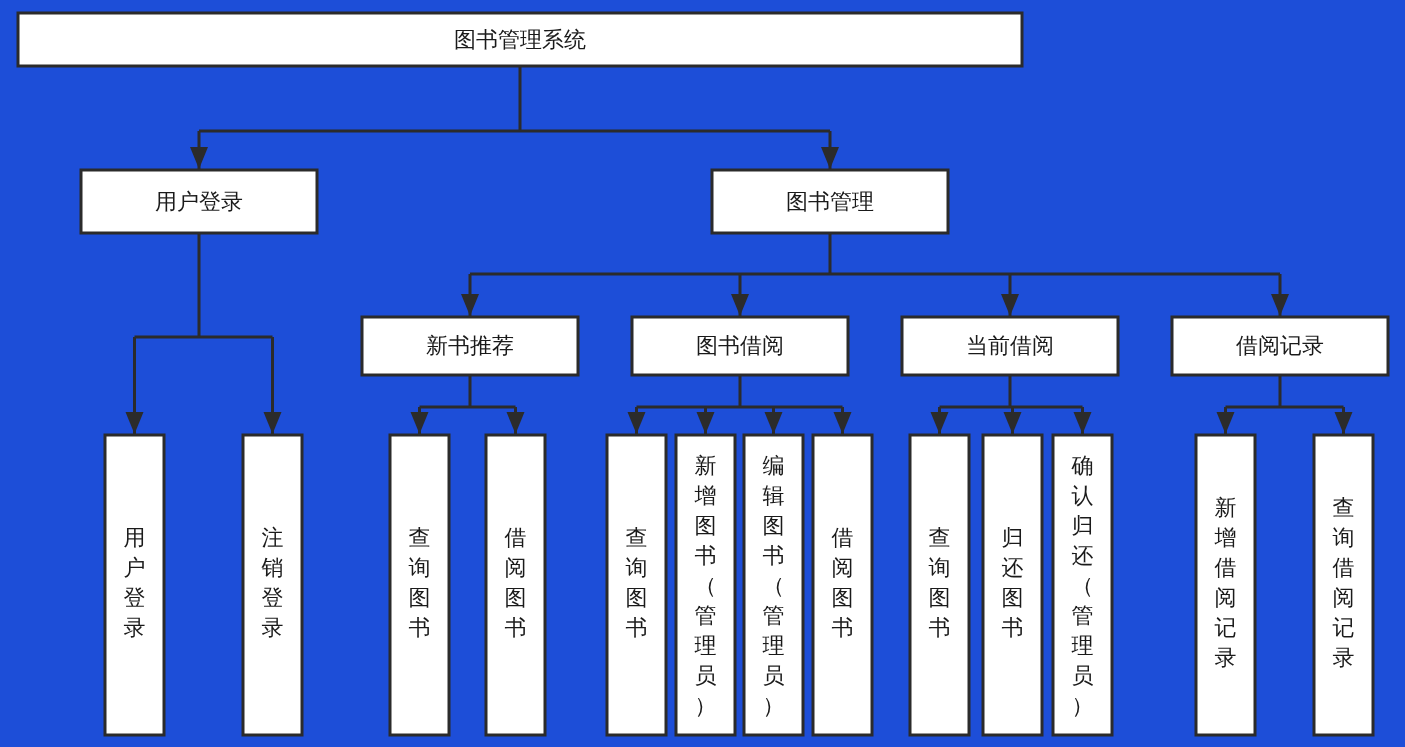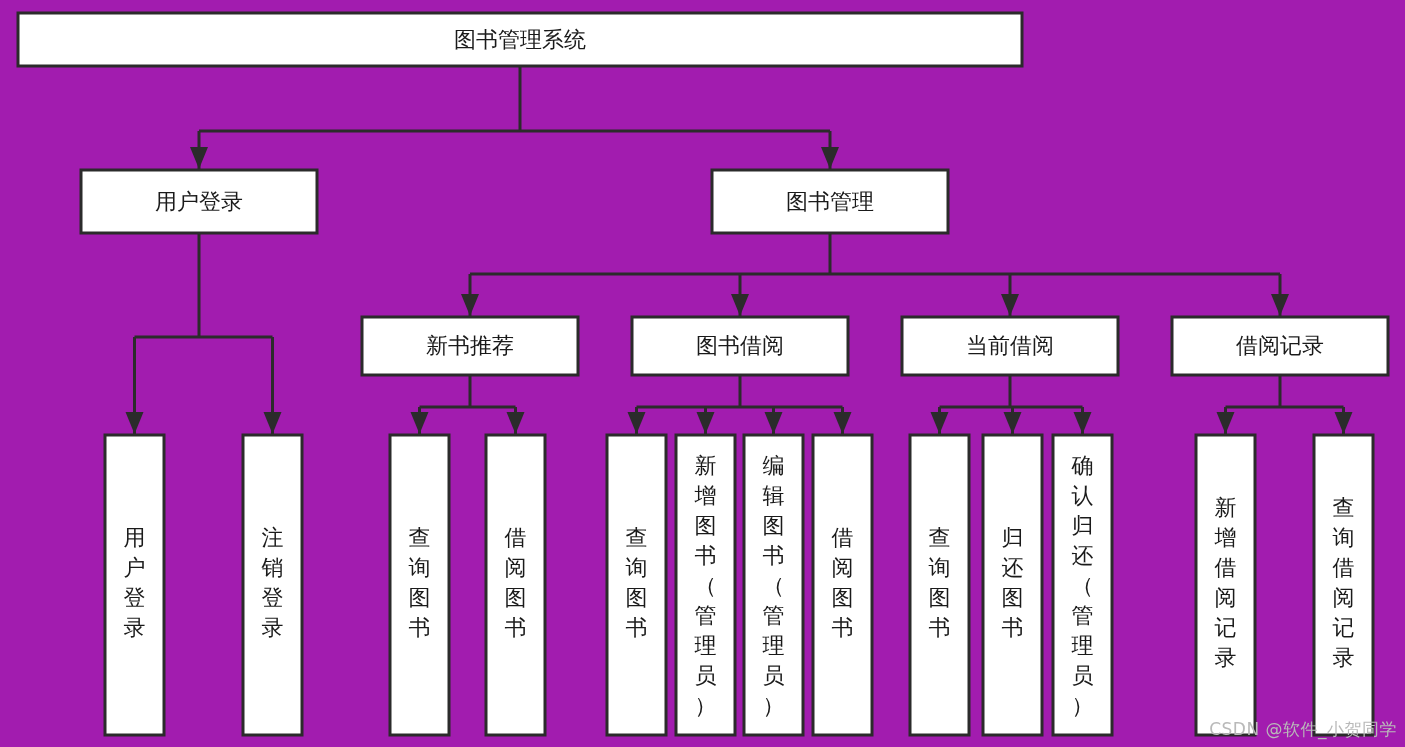--- a/index.html
+++ b/index.html
@@ -11,21 +11,21 @@
   body {
     width: 1405px;
     height: 747px;
     overflow: hidden;
     font-family: "DejaVu Sans", "Liberation Sans", sans-serif;
   }
   #diagram-root {
     position: relative;
     width: 1405px;
     height: 747px;
-    background: #a21caf;
+    background: #1d4ed8;
   }
   svg.diagram {
     position: absolute;
     top: 0;
     left: 0;
     width: 1405px;
     height: 747px;
     display: block;
   }
   .node-rect {
@@ -203,14 +203,13 @@
         <g>
           <rect x="1196" y="435" width="59" height="300" class="node-rect"></rect>
           <text x="1225.5" y="515" class="node-label-v"><tspan x="1225.5" dy="0">新</tspan><tspan x="1225.5" dy="30">增</tspan><tspan x="1225.5" dy="30">借</tspan><tspan x="1225.5" dy="30">阅</tspan><tspan x="1225.5" dy="30">记</tspan><tspan x="1225.5" dy="30">录</tspan></text>
         </g>
         <g>
           <rect x="1314" y="435" width="59" height="300" class="node-rect"></rect>
           <text x="1343.5" y="515" class="node-label-v"><tspan x="1343.5" dy="0">查</tspan><tspan x="1343.5" dy="30">询</tspan><tspan x="1343.5" dy="30">借</tspan><tspan x="1343.5" dy="30">阅</tspan><tspan x="1343.5" dy="30">记</tspan><tspan x="1343.5" dy="30">录</tspan></text>
         </g>
       </g>
   </svg>
-  <div class="watermark">CSDN @软件_小贺同学</div>
 </div>
 
 </body></html>

